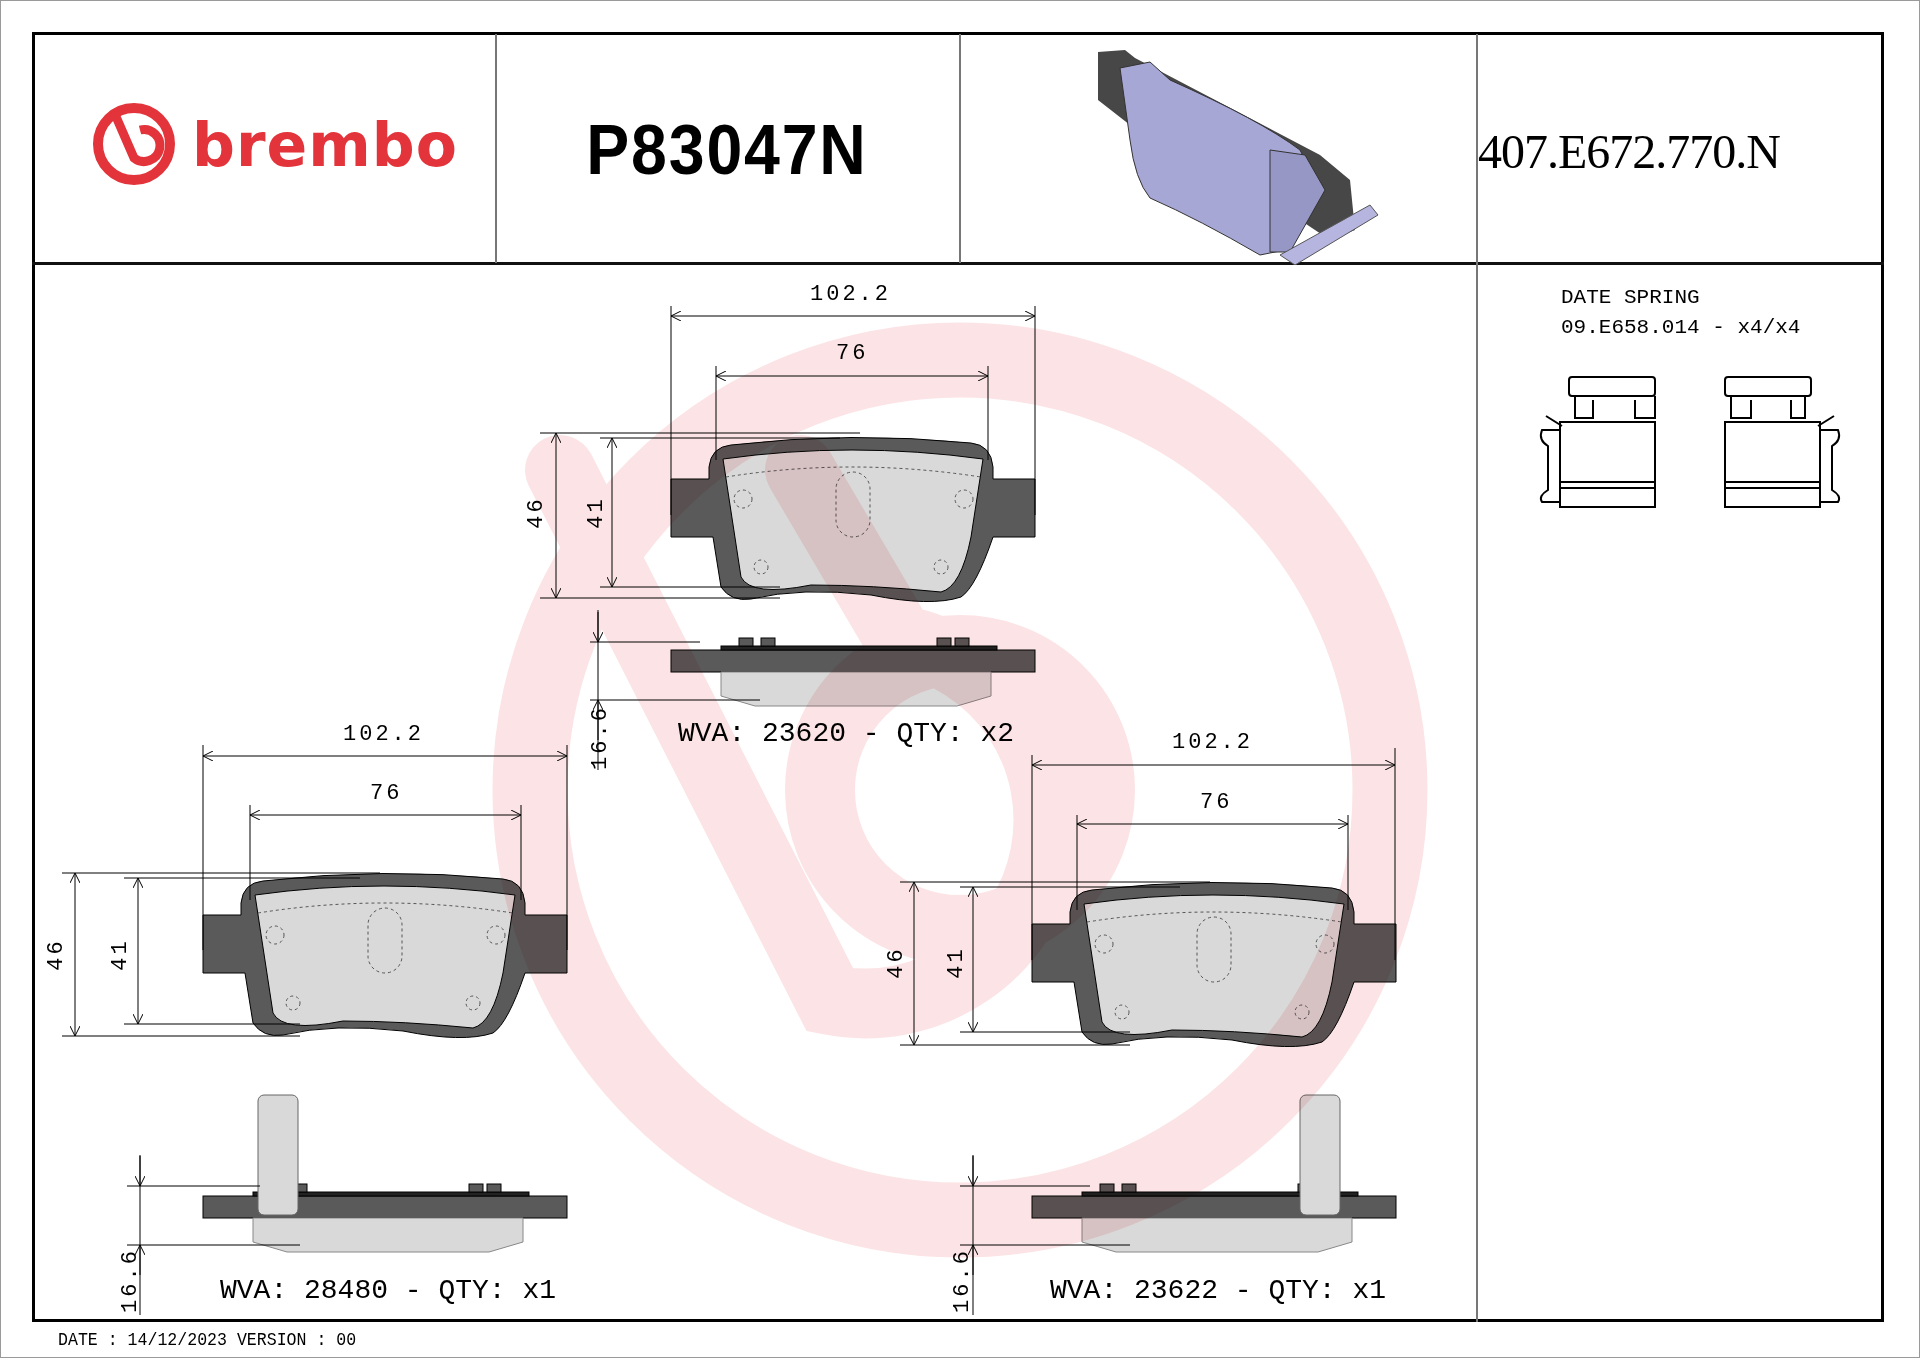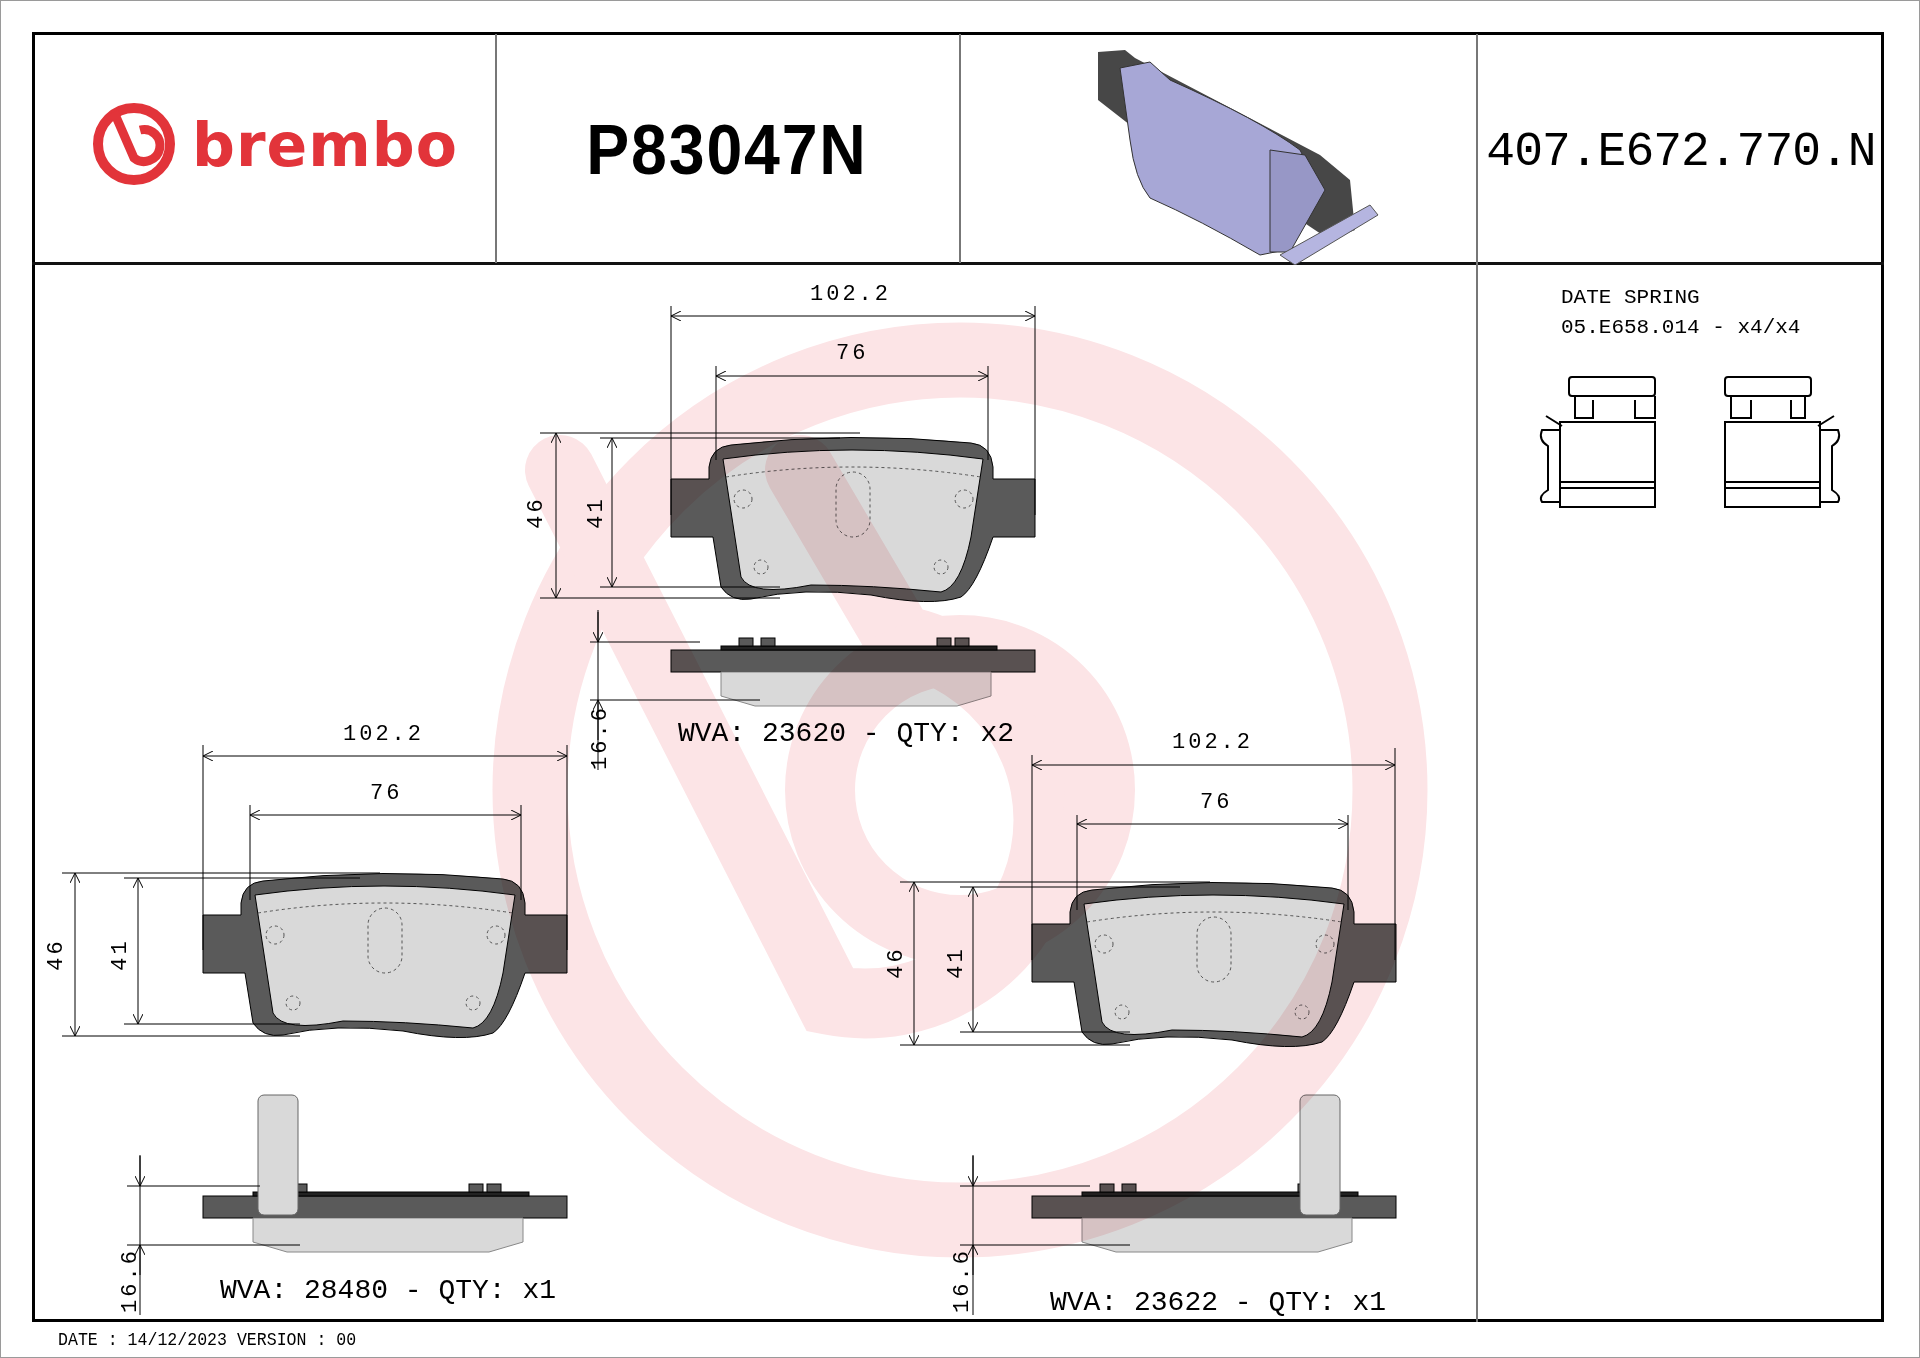--- a/index.html
+++ b/index.html
@@ -3,21 +3,21 @@
 <meta charset="utf-8">
 <style>
   html, body { margin:0; padding:0; background:#fff; }
   body { width:1920px; height:1358px; position:relative; overflow:hidden; font-family:"Liberation Sans", sans-serif; }
   .page-border { position:absolute; left:0; top:0; width:1918px; height:1356px; border:1px solid #9a9a9a; }
   .frame { position:absolute; left:32px; top:32px; width:1852px; height:1290px; border:3px solid #000; box-sizing:border-box; }
   .header-bottom { position:absolute; left:32px; top:262px; width:1852px; height:3px; background:#111; }
   .vdiv { position:absolute; width:1.5px; background:#777; }
   .logo { position:absolute; left:92px; top:96px; }
   .part-no { position:absolute; left:496px; top:100px; width:462px; text-align:center; font-family:"Liberation Sans", sans-serif; font-weight:bold; font-size:70px; line-height:100px; letter-spacing:2px; transform:scaleX(0.92); }
-  .ref-no { position:absolute; left:1478px; top:112px; width:406px; text-align:center; font-family:Liberation Mono, monospace; font-size:48px; line-height:80px; letter-spacing:-1px; }
+  .ref-no { position:absolute; left:1478px; top:112px; width:406px; text-align:left; font-family:Liberation Serif, serif; font-size:48px; line-height:80px; letter-spacing:-1px; }
   .clip-title { position:absolute; left:1561px; top:283px; font-family:"Liberation Mono", monospace; font-size:21px; line-height:30px; white-space:pre; }
   .date { position:absolute; left:58px; top:1330px; font-family:"Liberation Mono", monospace; font-size:18px; letter-spacing:0px; transform:scaleX(0.92); transform-origin:left; white-space:pre; }
   .wva { position:absolute; font-family:"Liberation Mono", monospace; font-weight:normal; font-size:28px; white-space:pre; }
   .dim { position:absolute; font-family:"Liberation Mono", monospace; font-size:22px; letter-spacing:3px; white-space:pre; }
   .dim.v { transform:rotate(-90deg); transform-origin:center; }
   svg.draw { position:absolute; left:0; top:0; }
   .watermark { position:absolute; left:0; top:0; }
 </style>
 </head>
 <body>
@@ -51,21 +51,21 @@
 <svg style="position:absolute; left:1080px; top:40px;" width="300" height="225" viewBox="0 0 300 225">
   <path d="M18 12 L45 10 L55 18 L240 115 L270 140 L275 190 L250 200 L220 180 L50 85 L18 60 Z" fill="#474747"></path>
   <path d="M40 28 L70 22 L90 40 Q180 80 220 110 L240 150 L205 210 L180 215 Q120 180 70 158 Q55 140 50 100 Z" fill="#a7a7d6" stroke="#333" stroke-width="1"></path>
   <path d="M190 110 L225 115 L245 150 L210 212 L190 212 Z" fill="#9797c6" stroke="#333" stroke-width="1"></path>
   <path d="M200 215 L290 165 L298 175 L215 225 Z" fill="#b5b5e0" stroke="#555" stroke-width="1"></path>
 </svg>
 
 <div class="ref-no">407.E672.770.N</div>
 
 <div class="clip-title"><span>DATE SPRING</span>
-<span>05.E658.014 - x4/x4</span></div>
+<span>09.E658.014 - x4/x4</span></div>
 <svg style="position:absolute; left:1530px; top:370px;" width="320" height="150" viewBox="0 0 320 150">
   <g fill="none" stroke="#000" stroke-width="2">
     <rect x="39" y="7" width="86" height="19" rx="3"></rect>
     <path d="M45 26 L45 48 L63 48 L63 30 M105 30 L105 48 L125 48 L125 26"></path>
     <rect x="30" y="52" width="95" height="85"></rect>
     <path d="M30 60 L12 60 Q8 70 18 76 L18 120 Q8 126 12 132 L30 132"></path>
     <path d="M16 46 L32 56 M30 112 L125 112 M30 118 L125 118"></path>
     <rect x="195" y="7" width="86" height="19" rx="3"></rect>
     <path d="M201 26 L201 48 L221 48 L221 30 M261 30 L261 48 L275 48 L275 26"></path>
     <rect x="195" y="52" width="95" height="85"></rect>
@@ -179,15 +179,15 @@
 <div class="dim v" style="left:40px; top:942px;">46</div>
 <div class="dim v" style="left:104px; top:942px;">41</div>
 <div class="dim v" style="left:98px; top:1268px;">16.6</div>
 <div class="wva" style="left:220px; top:1275px;">WVA: 28480 - QTY: x1</div>
 
 <div class="dim" style="left:1172px; top:730px;">102.2</div>
 <div class="dim" style="left:1200px; top:790px;">76</div>
 <div class="dim v" style="left:880px; top:950px;">46</div>
 <div class="dim v" style="left:940px; top:950px;">41</div>
 <div class="dim v" style="left:930px; top:1268px;">16.6</div>
-<div class="wva" style="left:1050px; top:1275px;margin-top:12px;">WVA: 23622 - QTY: x1</div>
+<div class="wva" style="left:1050px; top:1275px;">WVA: 23622 - QTY: x1</div>
 
 <div class="date">DATE : 14/12/2023 VERSION : 00</div>
 
 </body></html>

